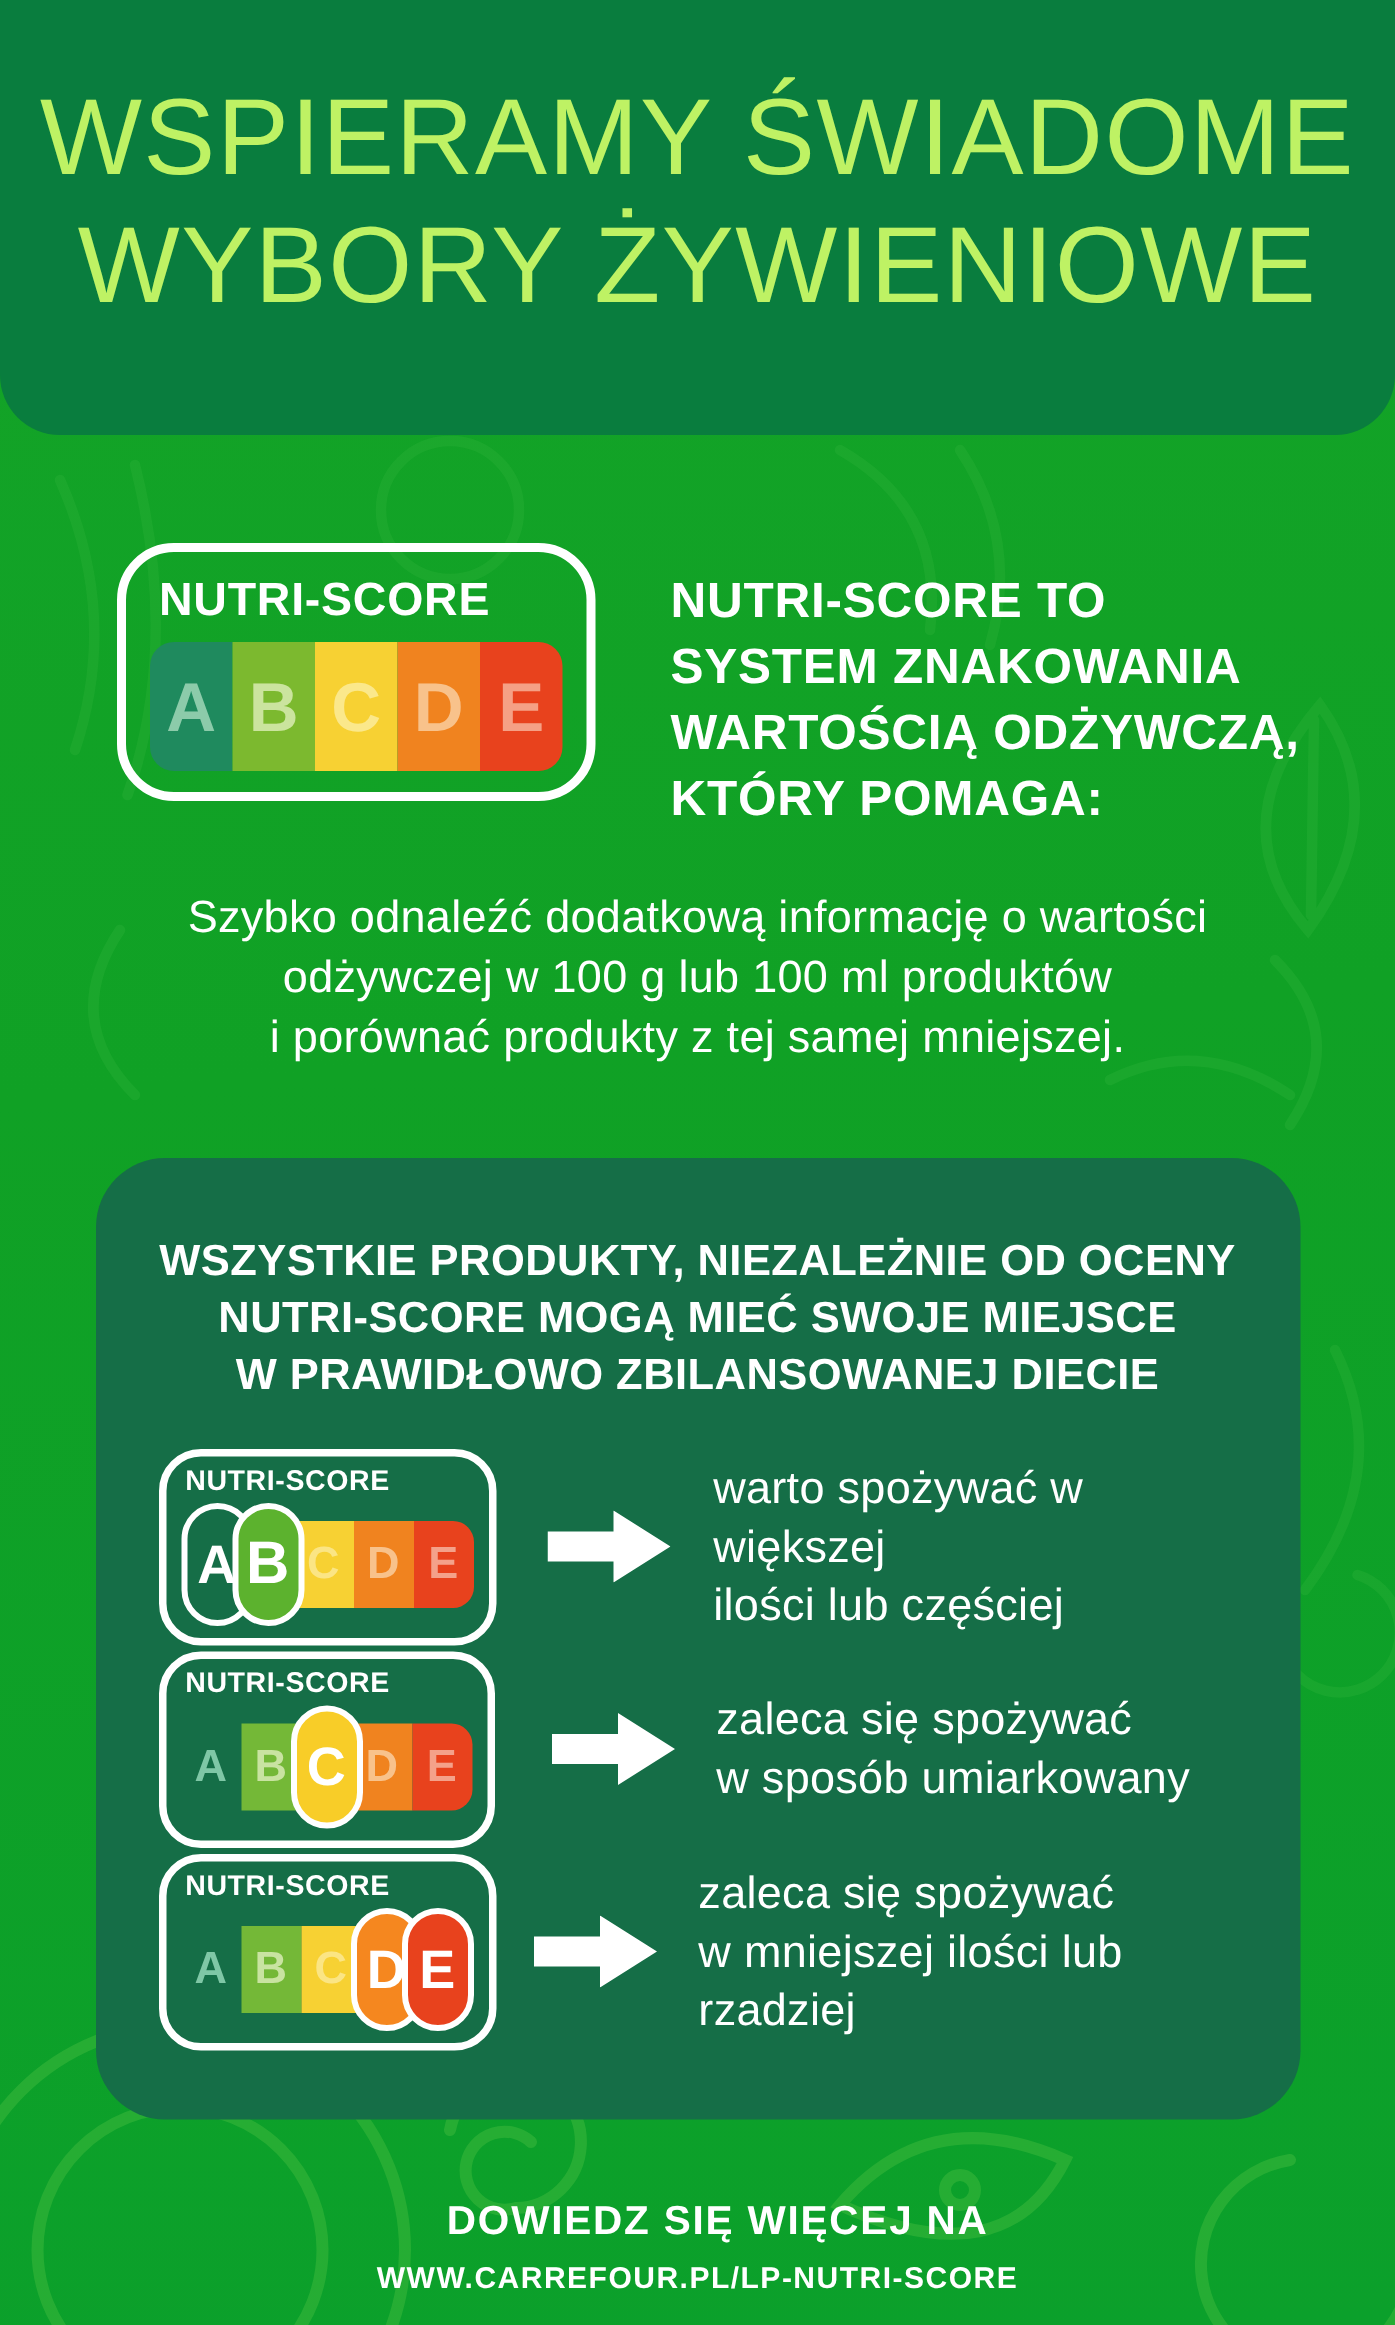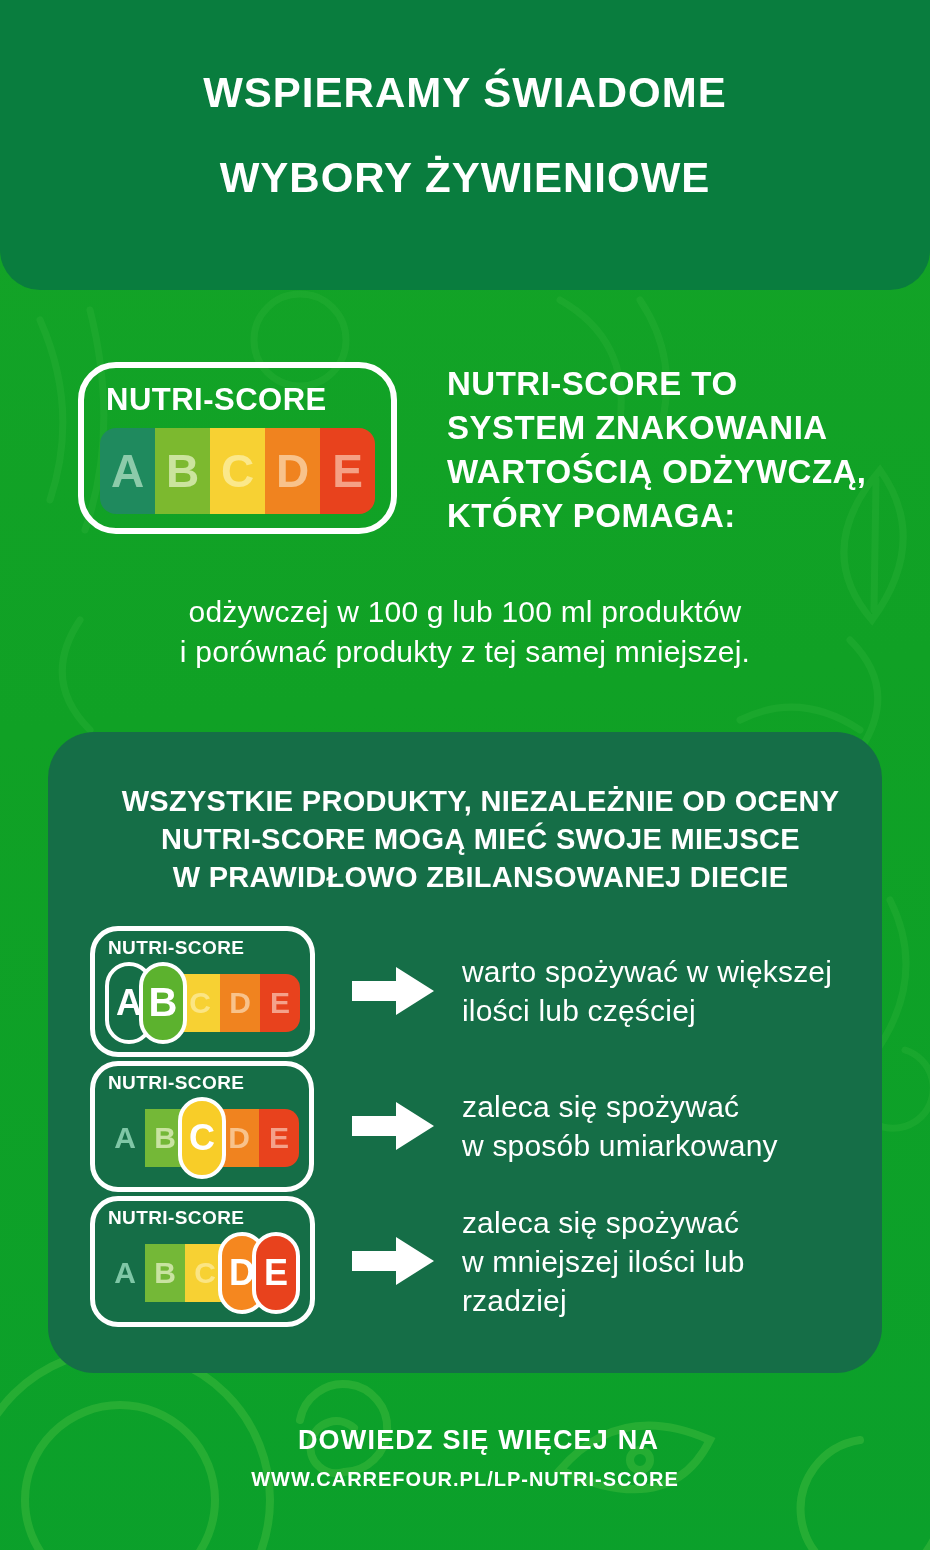--- a/index.html
+++ b/index.html
@@ -4,26 +4,26 @@
 <style>
   html,body{margin:0;padding:0;}
   body{font-family:"Liberation Sans","DejaVu Sans",sans-serif;background:#0aa02a;}
   .page{position:relative;width:930px;height:1550px;overflow:hidden;
         background:linear-gradient(175deg,#14a428 0%,#10a125 45%,#0ba02b 100%);}
   .doodles{position:absolute;inset:0;z-index:0;pointer-events:none;}
 
   
   .header{position:relative;z-index:2;height:290px;box-sizing:border-box;
           background:#097d3e;border-radius:0 0 40px 40px;text-align:center;padding-top:50px;}
-  .header-title{color:#ffffff;font-weight:700;font-size:42px;line-height:85px;letter-spacing:1px;}
+  .header-title{color:#bef264;font-weight:400;font-size:72px;line-height:85px;letter-spacing:1px;}
   .header-title span{display:block;}
 
   
   .intro{position:relative;z-index:1;display:flex;margin:72px 0 0 78px;height:172px;}
-  .intro-text{margin-left:50px;margin-top:0;color:#ffffff;font-weight:700;
+  .intro-text{margin-left:50px;margin-top:16px;color:#ffffff;font-weight:700;
               font-size:33px;line-height:44px;letter-spacing:.5px;}
   .intro-text span{display:block;}
 
   
   .ns-badge{display:inline-block;border:6px solid #ffffff;border-radius:38px;
             padding:14px 16px 18px;box-sizing:content-box;background:transparent;}
   .ns-label{color:#ffffff;font-weight:700;letter-spacing:.5px;}
   .ns-large .ns-label{font-size:31px;margin:0 0 10px 6px;}
   .ns-row{display:flex;align-items:center;}
   .seg{display:flex;align-items:center;justify-content:center;font-weight:700;}
@@ -53,21 +53,21 @@
   .pill-d{background:#f5871f;}
   .pill-e{background:#e8421d;}
 
   
   .paragraph{position:relative;z-index:1;margin-top:58px;text-align:center;color:#ffffff;
              font-size:30px;line-height:40px;letter-spacing:.2px;}
   .paragraph span{display:block;}
 
   
   .panel{position:relative;z-index:1;margin:60px auto 0;width:803px;height:641px;
-         background:#156e47;border-radius:46px;padding-left:31px;}
+         background:#156e47;border-radius:46px;}
   .panel-heading{padding-top:50px;text-align:center;color:#ffffff;font-weight:700;
                  font-size:29px;line-height:38px;letter-spacing:.3px;}
   .panel-heading span{display:block;}
   .rows{position:absolute;top:198px;left:42px;right:24px;}
   .row{display:flex;align-items:center;height:122px;margin-bottom:13px;}
   .badge-cell{width:244px;display:flex;}
   .arrow{margin-left:18px;flex:0 0 auto;display:flex;align-items:center;}
   .row-text{margin-left:28px;color:#ffffff;font-size:30px;line-height:39px;letter-spacing:.2px;}
   .row-text span{display:block;}
 
@@ -131,20 +131,21 @@
     </div>
     <div class="intro-text">
       <span>NUTRI-SCORE TO</span>
       <span>SYSTEM ZNAKOWANIA</span>
       <span>WARTOŚCIĄ ODŻYWCZĄ,</span>
       <span>KTÓRY POMAGA:</span>
     </div>
   </div>
 
   <div class="paragraph">
+    <span>Szybko odnaleźć dodatkową informację o wartości</span>
     <span>odżywczej w 100 g lub 100 ml produktów</span>
     <span>i porównać produkty z tej samej mniejszej.</span>
   </div>
 
   <div class="panel">
     <div class="panel-heading">
       <span>WSZYSTKIE PRODUKTY, NIEZALEŻNIE OD OCENY</span>
       <span>NUTRI-SCORE MOGĄ MIEĆ SWOJE MIEJSCE</span>
       <span>W PRAWIDŁOWO ZBILANSOWANEJ DIECIE</span>
     </div>

